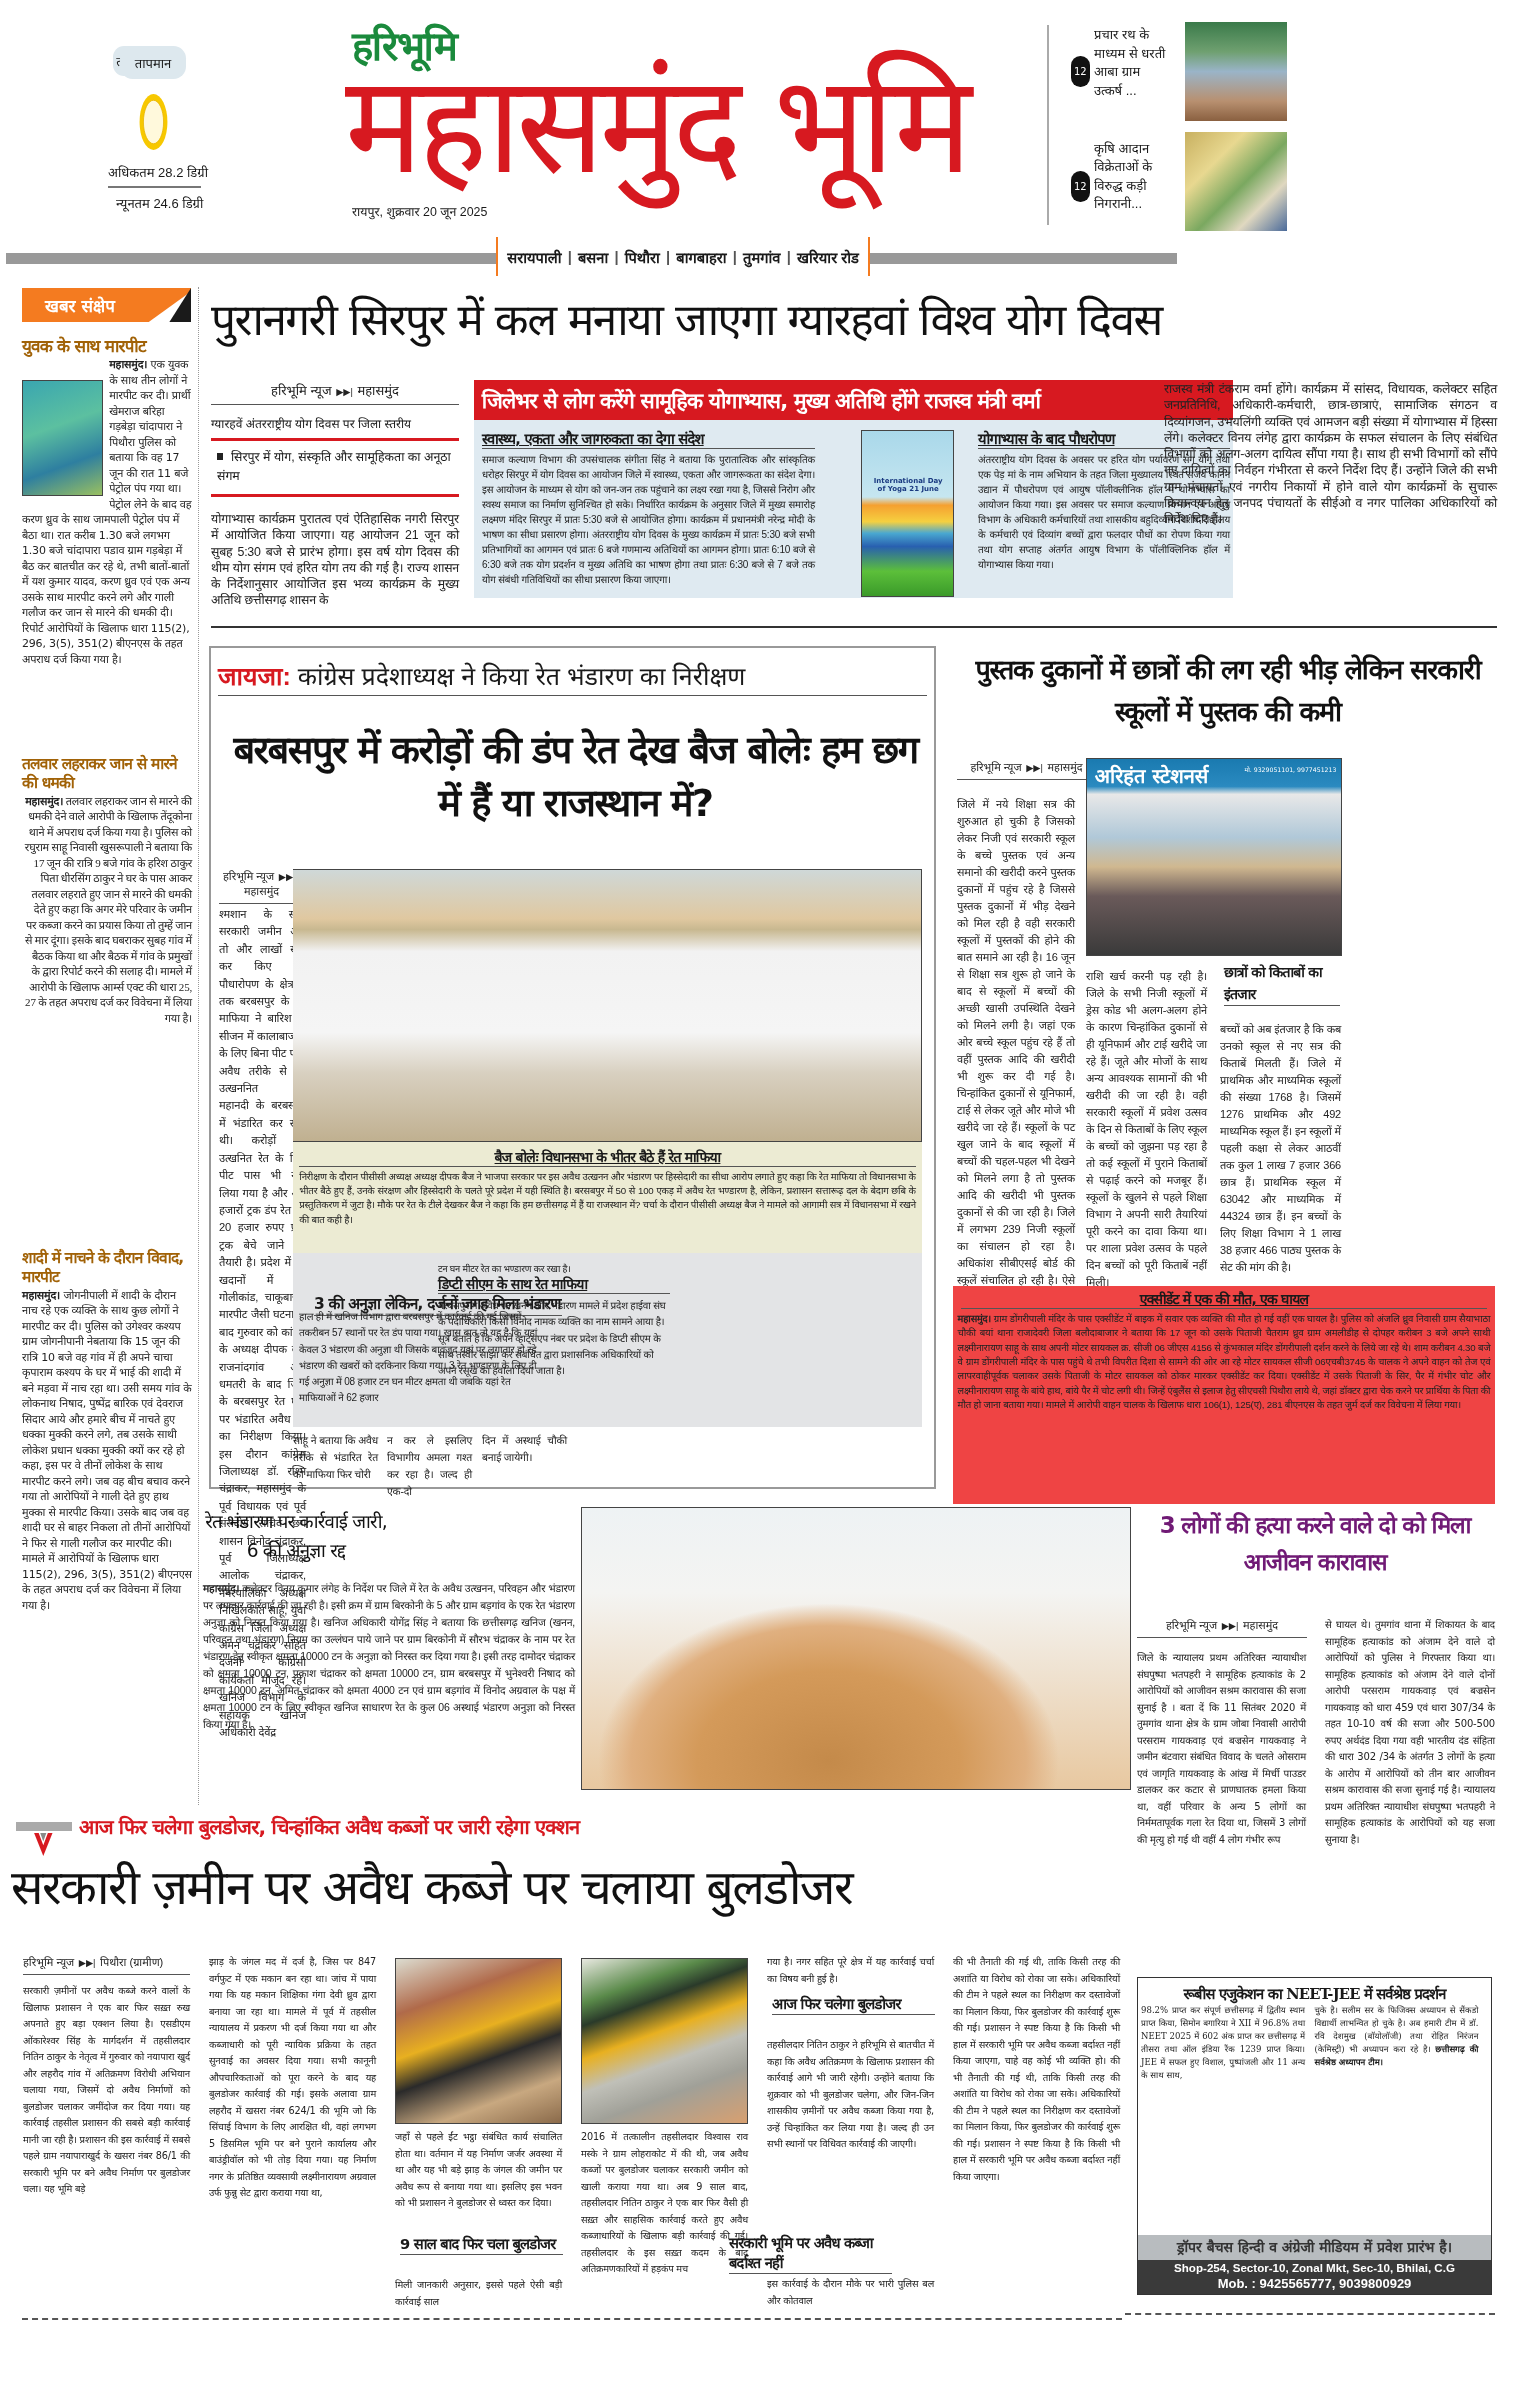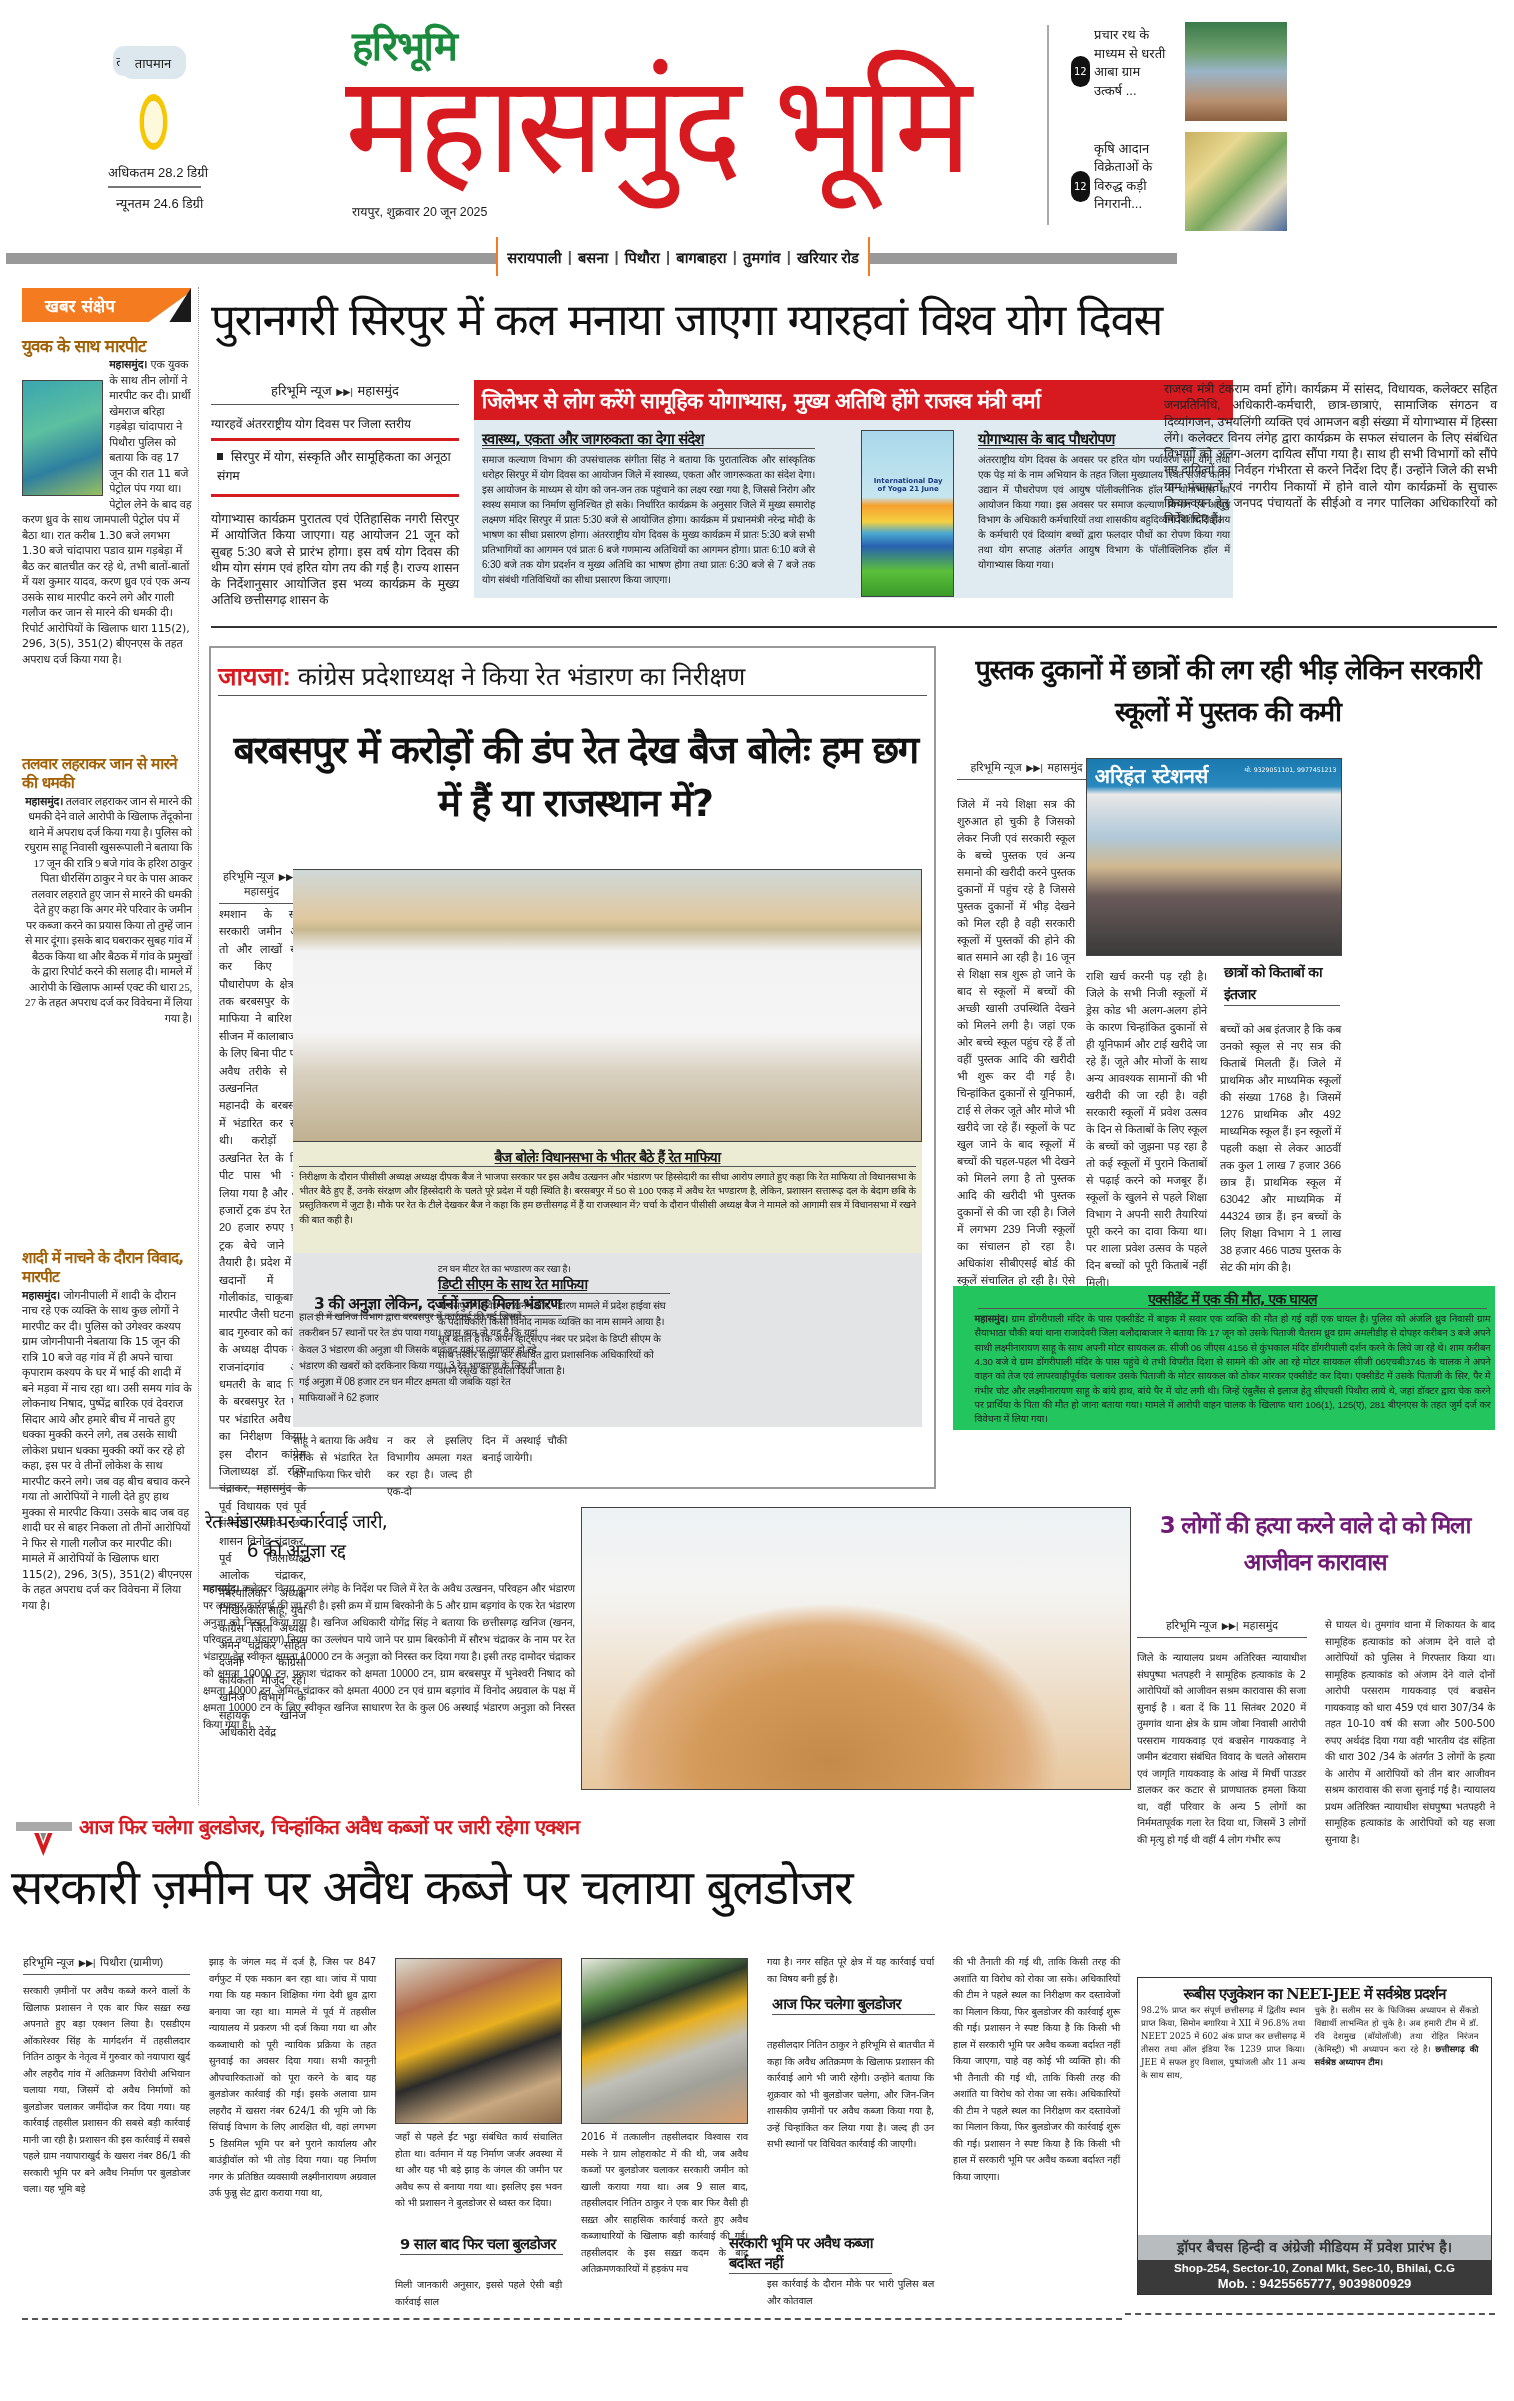--- a/index.html
+++ b/index.html
@@ -184,21 +184,21 @@
 <div class="abs body-text" data-name="books-col-3" style="left:1220px;top:1021px;width:121px;font-size:11px;line-height:17px;">बच्चों को अब इंतजार है कि कब उनको स्कूल से नए सत्र की किताबें मिलती हैं। जिले में प्राथमिक और माध्यमिक स्कूलों की संख्या 1768 है। जिसमें 1276 प्राथमिक और 492 माध्यमिक स्कूल हैं। इन स्कूलों में पहली कक्षा से लेकर आठवीं तक कुल 1 लाख 7 हजार 366 छात्र हैं। प्राथमिक स्कूल में 63042 और माध्यमिक में 44324 छात्र हैं। इन बच्चों के लिए शिक्षा विभाग ने 1 लाख 38 हजार 466 पाठ्य पुस्तक के सेट की मांग की है।</div>
 <style>
   .abs[data-name="books-col-1"]{ width:124px; }
   .photo[data-name="bookshop-photo"]{ left:1086px; width:256px; }
 </style>
 
 <style>
   .abs[data-name="books-col-1"]{left:957px;width:120px;}
 </style>
 
-<div class="abs" data-name="accident-box" style="left:953px;top:1286px;width:542px;height:144px;background:#22c55e;padding-left:17px;">
+<div class="abs" data-name="accident-box" style="left:953px;top:1286px;width:542px;height:218px;background:#ef4444;">
   <div data-name="accident-title" style="font-family:'DejaVu Sans',sans-serif;font-weight:bold;font-size:14px;text-align:center;text-decoration:underline;border-bottom:1.5px solid #555;margin:3.1px 7.7px;letter-spacing:-0.8px;">एक्सीडेंट में एक की मौत, एक घायल</div>
   <div class="body-text" style="padding:0 4.6px;font-size:9.7px;line-height:14.3px;">
     <span class="lead">महासमुंद।</span>
     <span data-name="accident-text">ग्राम डोंगरीपाली मंदिर के पास एक्सीडेंट में बाइक में सवार एक व्यक्ति की मौत हो गई वहीं एक घायल है। पुलिस को अंजलि ध्रुव निवासी ग्राम सैयाभाठा चौकी बयां थाना राजादेवरी जिला बलौदाबाजार ने बताया कि 17 जून को उसके पिताजी चैतराम ध्रुव ग्राम अमलीडीह से दोपहर करीबन 3 बजे अपने साथी लक्ष्मीनारायण साहू के साथ अपनी मोटर सायकल क्र. सीजी 06 जीएस 4156 से कुंभकाल मंदिर डोंगरीपाली दर्शन करने के लिये जा रहे थे। शाम करीबन 4.30 बजे वे ग्राम डोंगरीपाली मंदिर के पास पहुंचे थे तभी विपरीत दिशा से सामने की ओर आ रहे मोटर सायकल सीजी 06एचबी3745 के चालक ने अपने वाहन को तेज एवं लापरवाहीपूर्वक चलाकर उसके पिताजी के मोटर सायकल को ठोकर मारकर एक्सीडेंट कर दिया। एक्सीडेंट में उसके पिताजी के सिर, पैर में गंभीर चोट और लक्ष्मीनारायण साहू के बांये हाथ, बांये पैर में चोट लगी थी। जिन्हें एंबुलैंस से इलाज हेतु सीएचसी पिथौरा लाये थे, जहां डॉक्टर द्वारा चेक करने पर प्रार्थिया के पिता की मौत हो जाना बताया गया। मामले में आरोपी वाहन चालक के खिलाफ धारा 106(1), 125(ए), 281 बीएनएस के तहत जुर्म दर्ज कर विवेचना में लिया गया।</span>
   </div>
 </div>
 
 <div class="abs" data-name="sandaction-headline" style="left:203px;top:1507px;width:186px;font-family:'DejaVu Sans',sans-serif;font-size:18.6px;line-height:29px;text-align:center;letter-spacing:-0.8px;color:#111;">रेत भंडारण पर कार्रवाई जारी, 6 की अनुज्ञा रद्द</div>
 <div class="abs body-text" data-name="sandaction-text" style="left:203px;top:1580px;width:372px;font-size:10.5px;line-height:17px;">
   <span class="lead">महासमुंद।</span>

